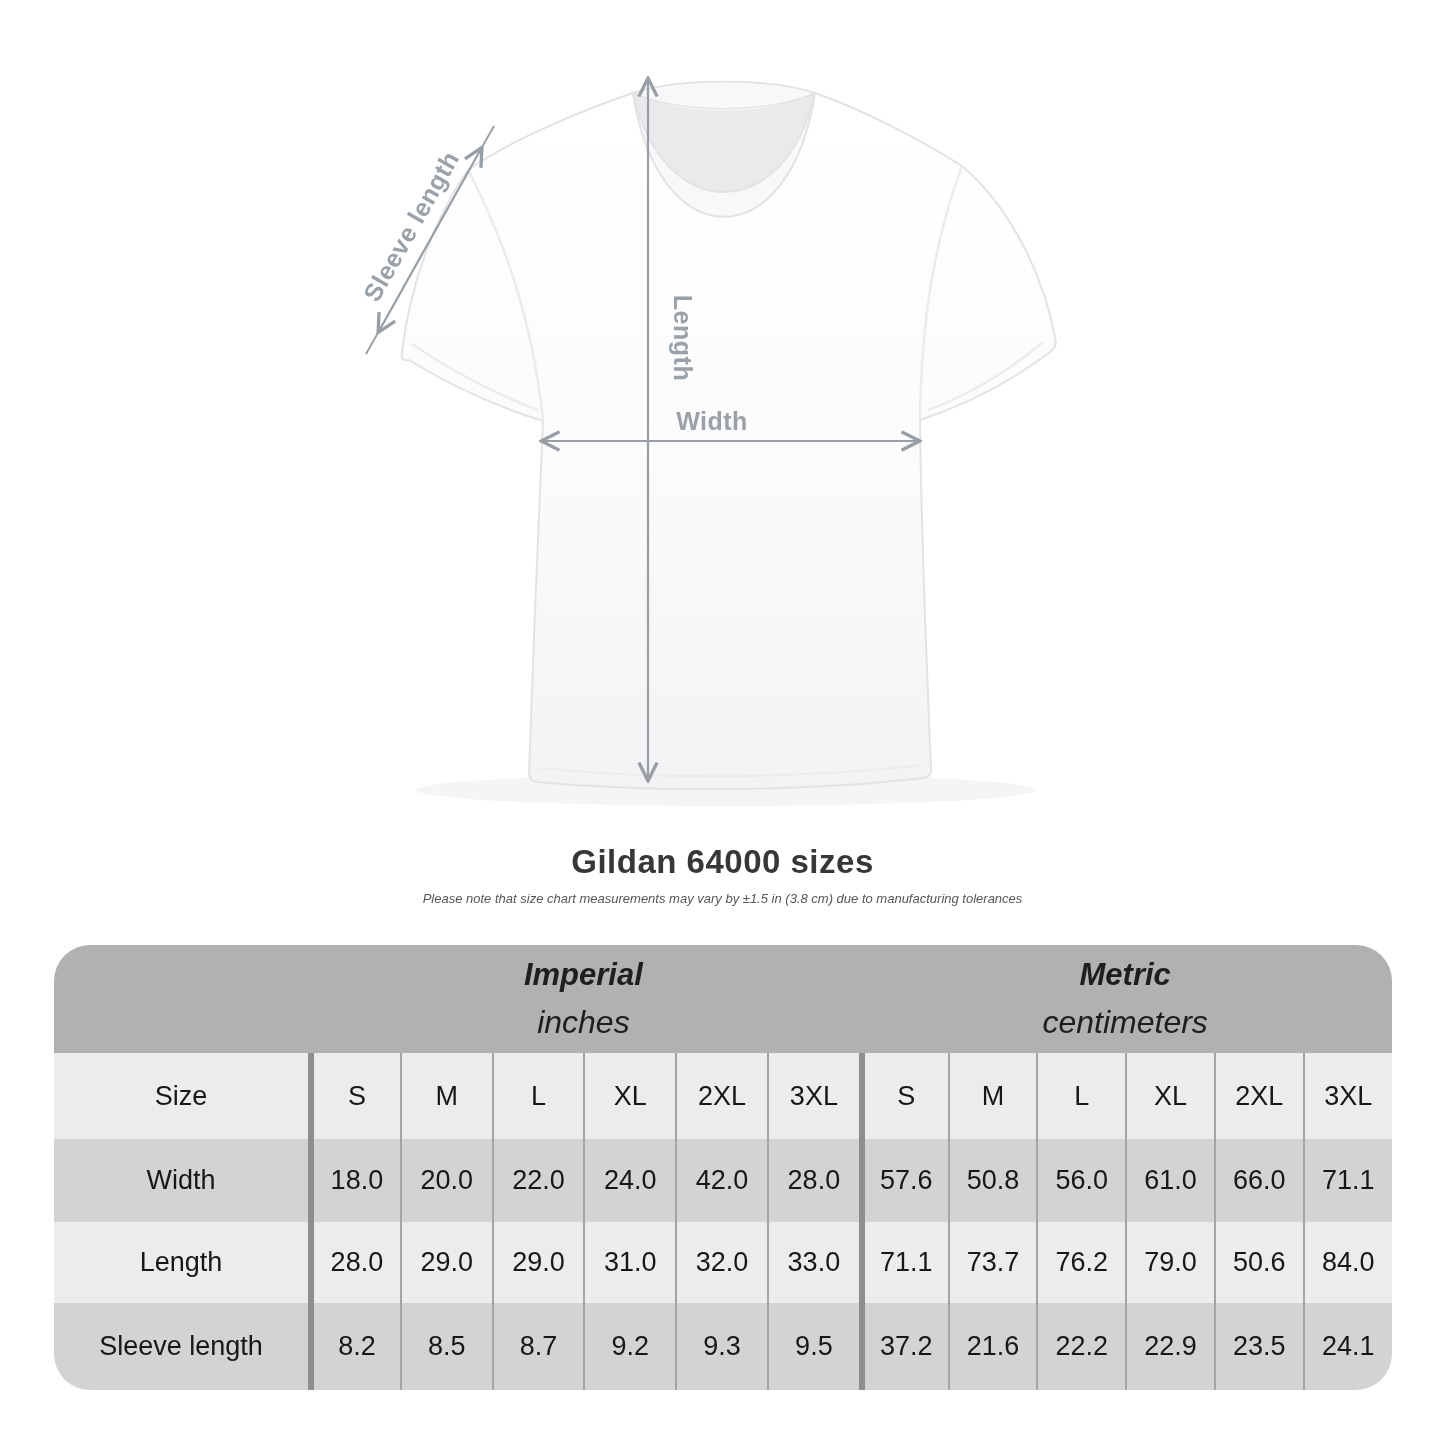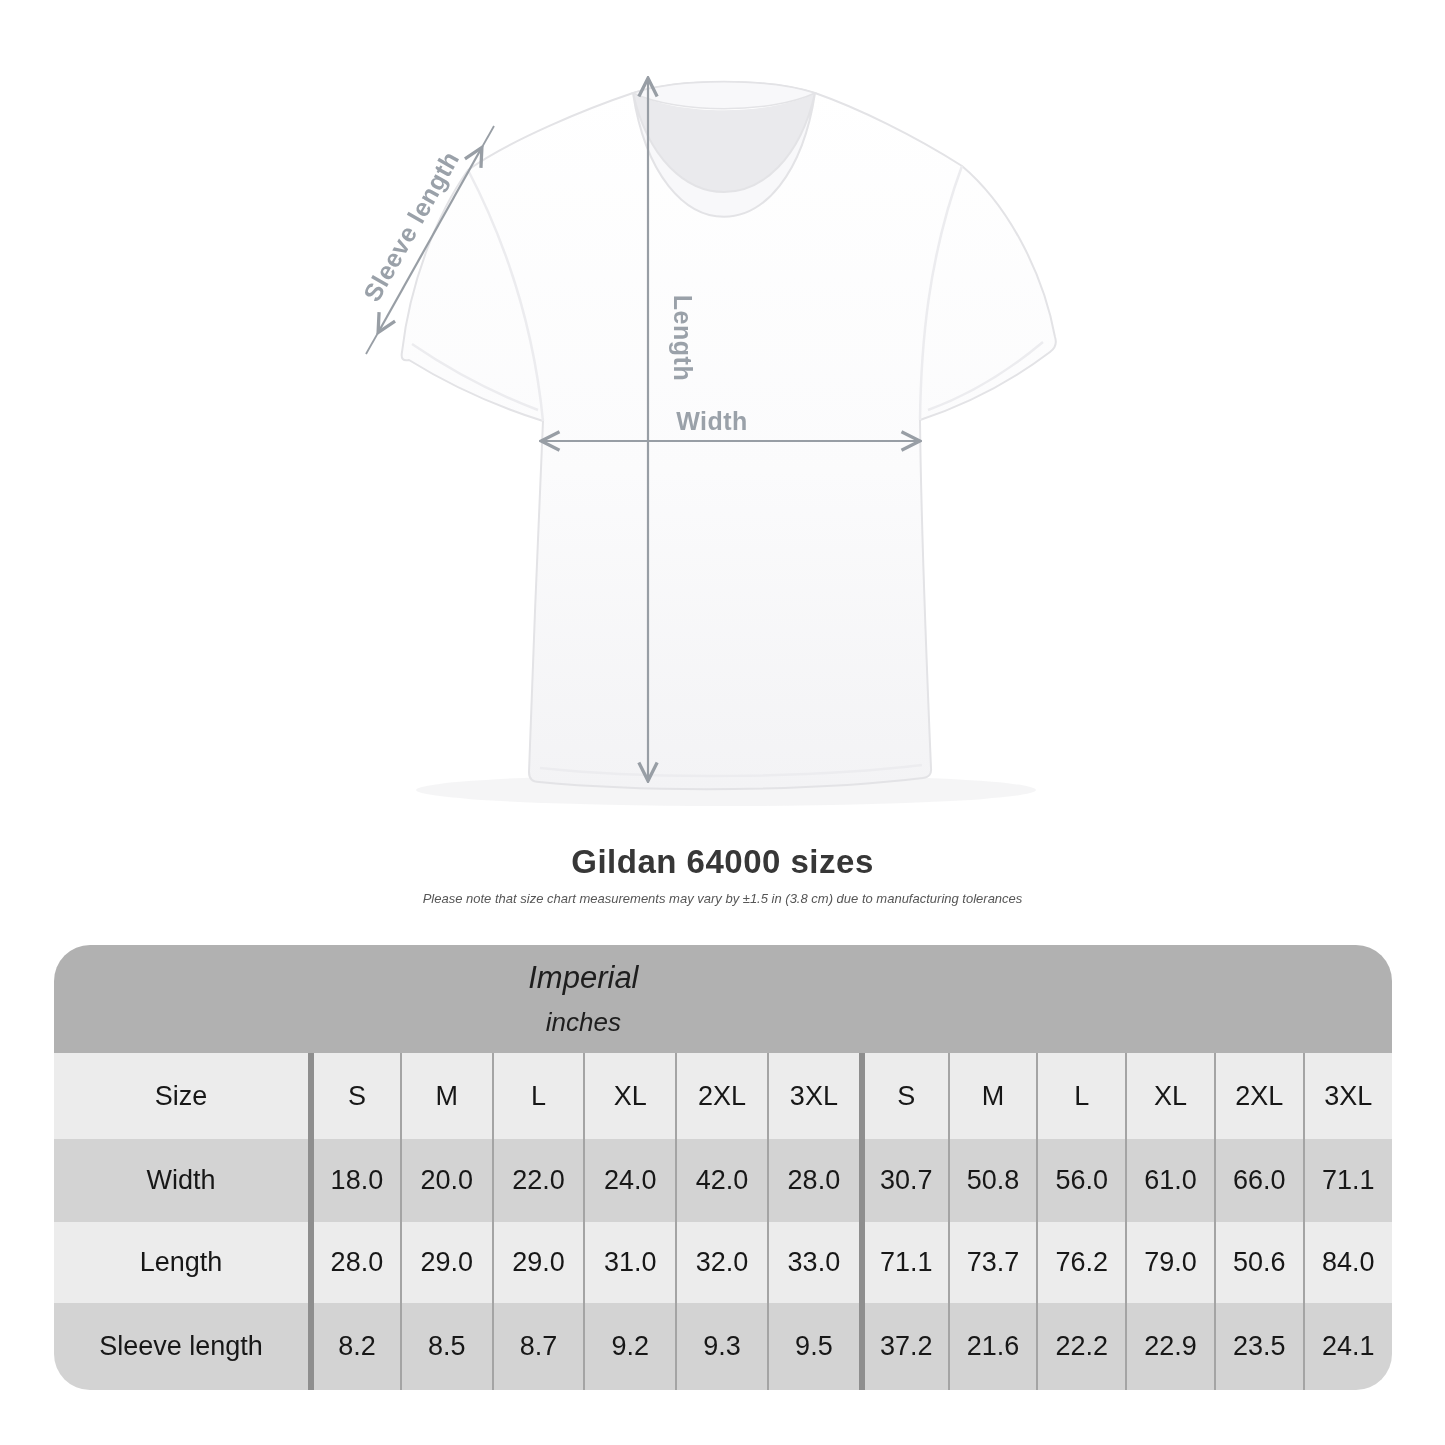--- a/index.html
+++ b/index.html
@@ -27,22 +27,22 @@
   .band {
     height: 108px; background: #b1b1b1;
     display: grid; grid-template-columns: 254px repeat(6, 91.8px) repeat(6, 88.8px);
   }
   .band-group {
     display: flex; flex-direction: column; justify-content: center; align-items: center;
     gap: 11px; font-style: italic; color: #1e1e1e;
   }
   .band-group.imperial { grid-column: 2 / span 6; }
   .band-group.metric   { grid-column: 8 / span 6; }
-  .band-title { font-size: 31px; font-weight: 400; }
-  .band-unit  { font-size: 26px; font-weight: 400; }
+  .band-title { font-size: 31px; font-weight: 700; }
+  .band-unit  { font-size: 32px; font-weight: 400; }
   .trow {
     display: grid; grid-template-columns: 254px repeat(6, 91.8px) repeat(6, 88.8px);
   }
   .row-size   { height: 86px; background: #ececec; text-align: center; }
   .row-width  { height: 83px; background: #d3d3d3; }
   .row-length { height: 81px; background: #ececec; }
   .row-sleeve { height: 87px; background: #d3d3d3; }
   .cell {
     display: flex; align-items: center; justify-content: center;
     font-size: 27px; color: #171717;
@@ -120,20 +120,24 @@
 <div class="page-title">Gildan 64000 sizes</div>
 <div class="tolerance-note">Please note that size chart measurements may vary by ±1.5 in (3.8 cm) due to manufacturing tolerances</div>
 
 <div class="size-table">
 
   <div class="band">
     <div class="band-group imperial">
       <div class="band-title">Imperial</div>
       <div class="band-unit">inches</div>
     </div>
+    <div class="band-group metric">
+      <div class="band-title">Metric</div>
+      <div class="band-unit">centimeters</div>
+    </div>
   </div>
 
   <div class="trow row-size">
     <div class="cell label">Size</div>
     <div class="cell first">S</div>
     <div class="cell">M</div>
     <div class="cell">L</div>
     <div class="cell">XL</div>
     <div class="cell">2XL</div>
     <div class="cell">3XL</div>
@@ -146,21 +150,21 @@
   </div>
 
   <div class="trow row-width">
     <div class="cell label">Width</div>
     <div class="cell first">18.0</div>
     <div class="cell">20.0</div>
     <div class="cell">22.0</div>
     <div class="cell">24.0</div>
     <div class="cell">42.0</div>
     <div class="cell">28.0</div>
-    <div class="cell first">30.7</div>
+    <div class="cell first">57.6</div>
     <div class="cell">50.8</div>
     <div class="cell">56.0</div>
     <div class="cell">61.0</div>
     <div class="cell">66.0</div>
     <div class="cell">71.1</div>
   </div>
 
   <div class="trow row-length">
     <div class="cell label">Length</div>
     <div class="cell first">28.0</div>

